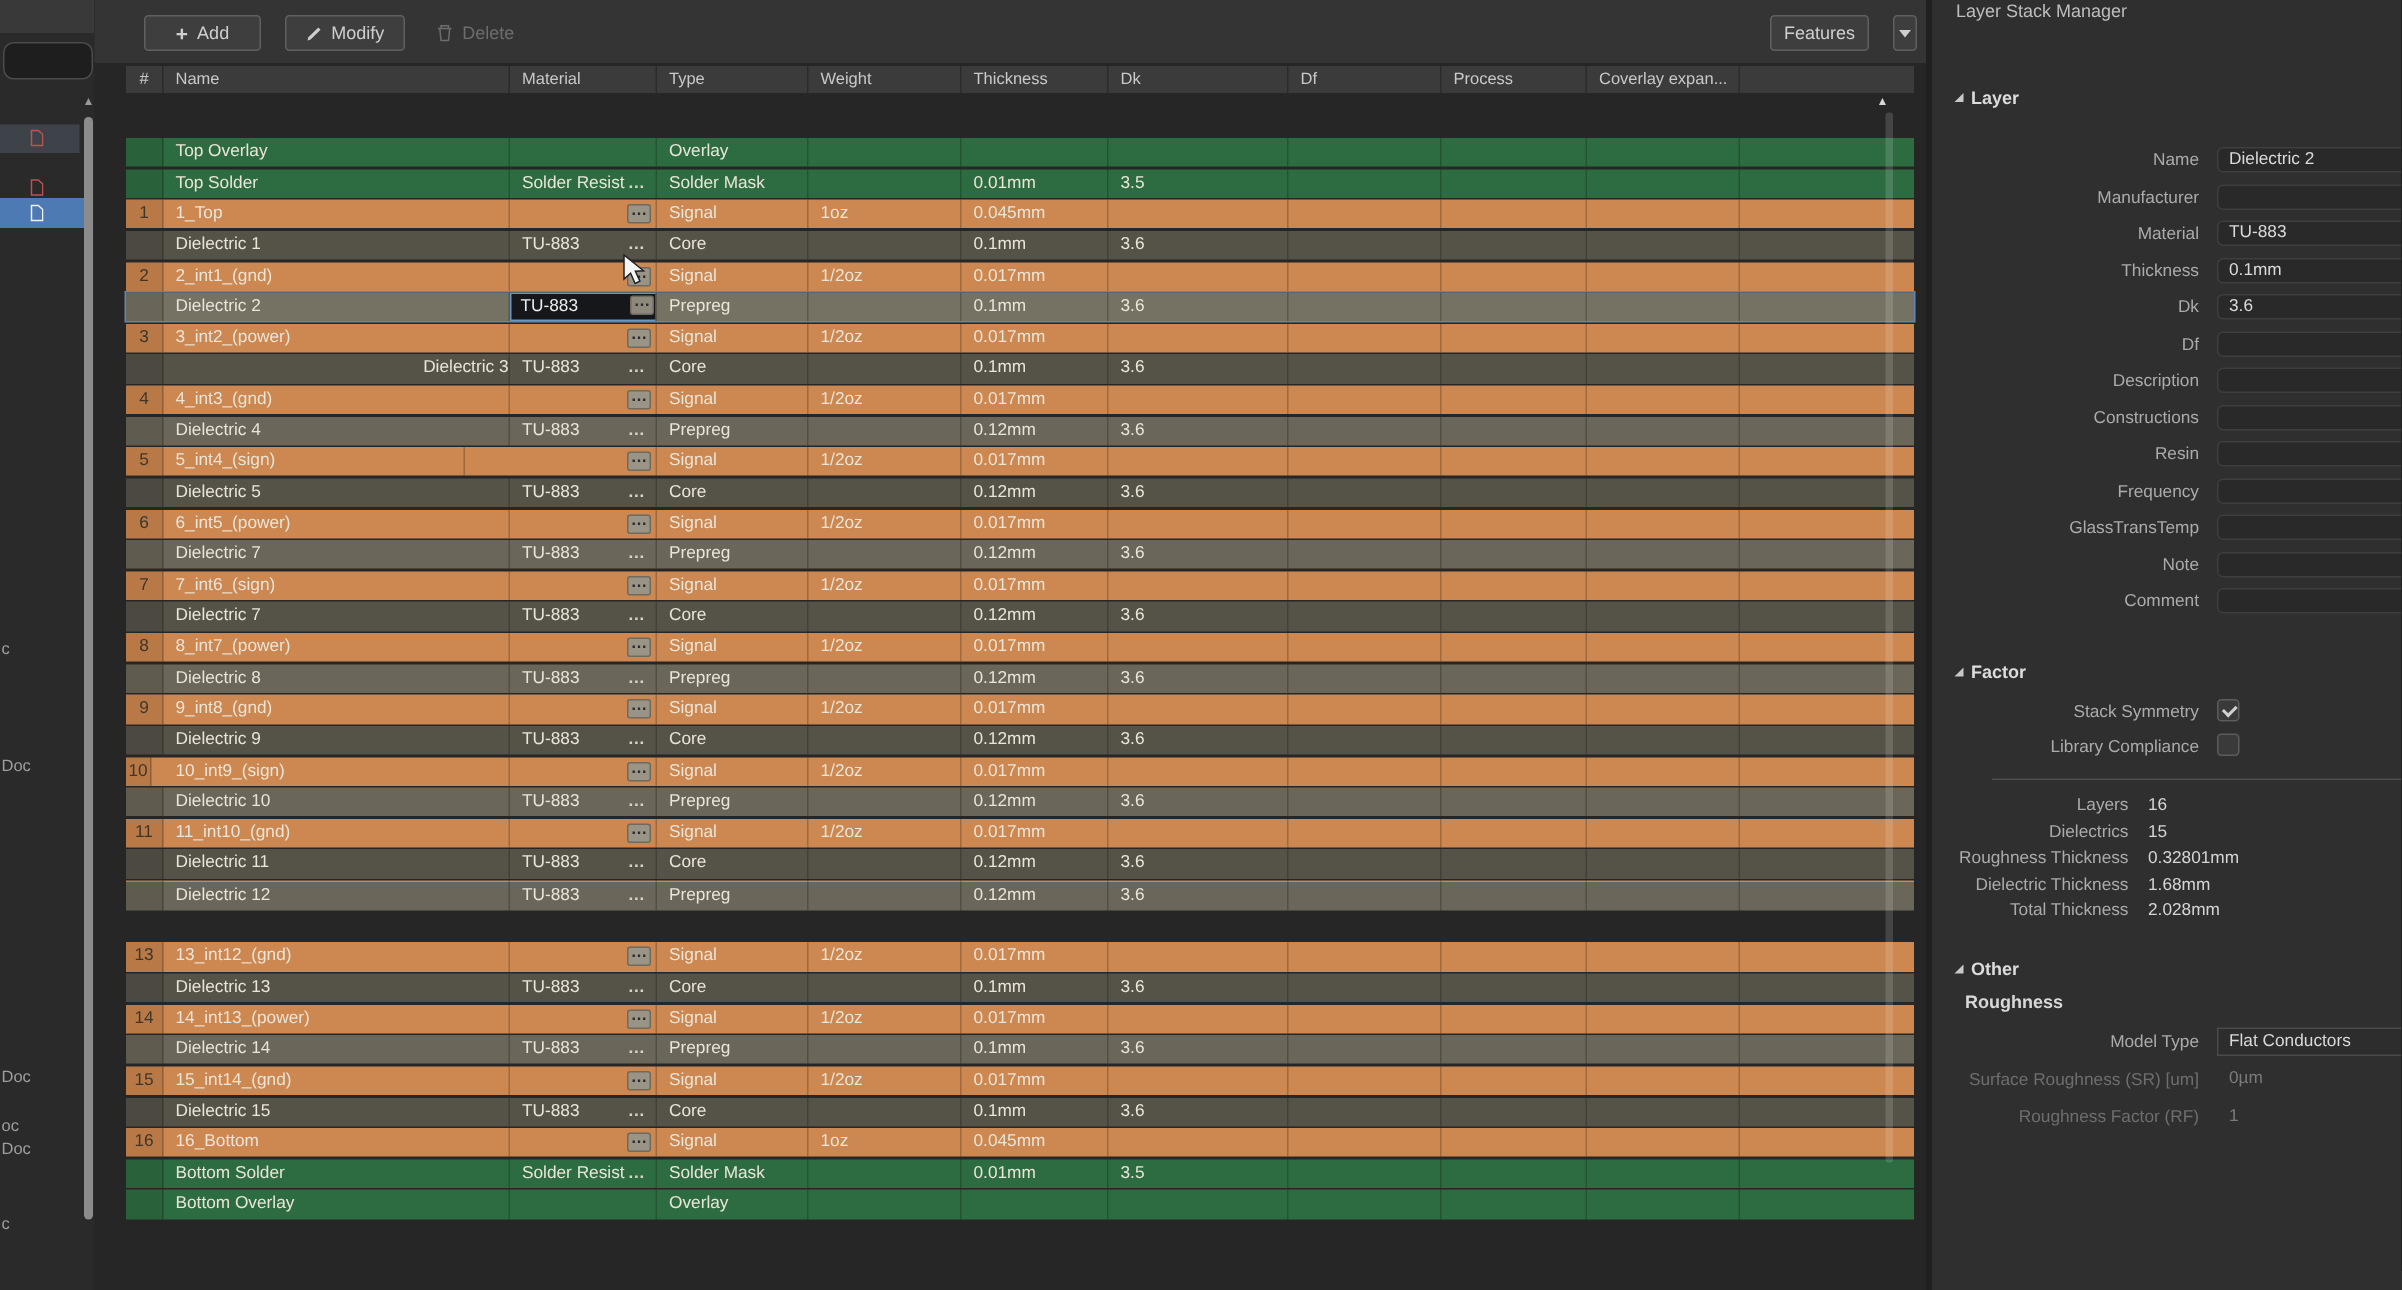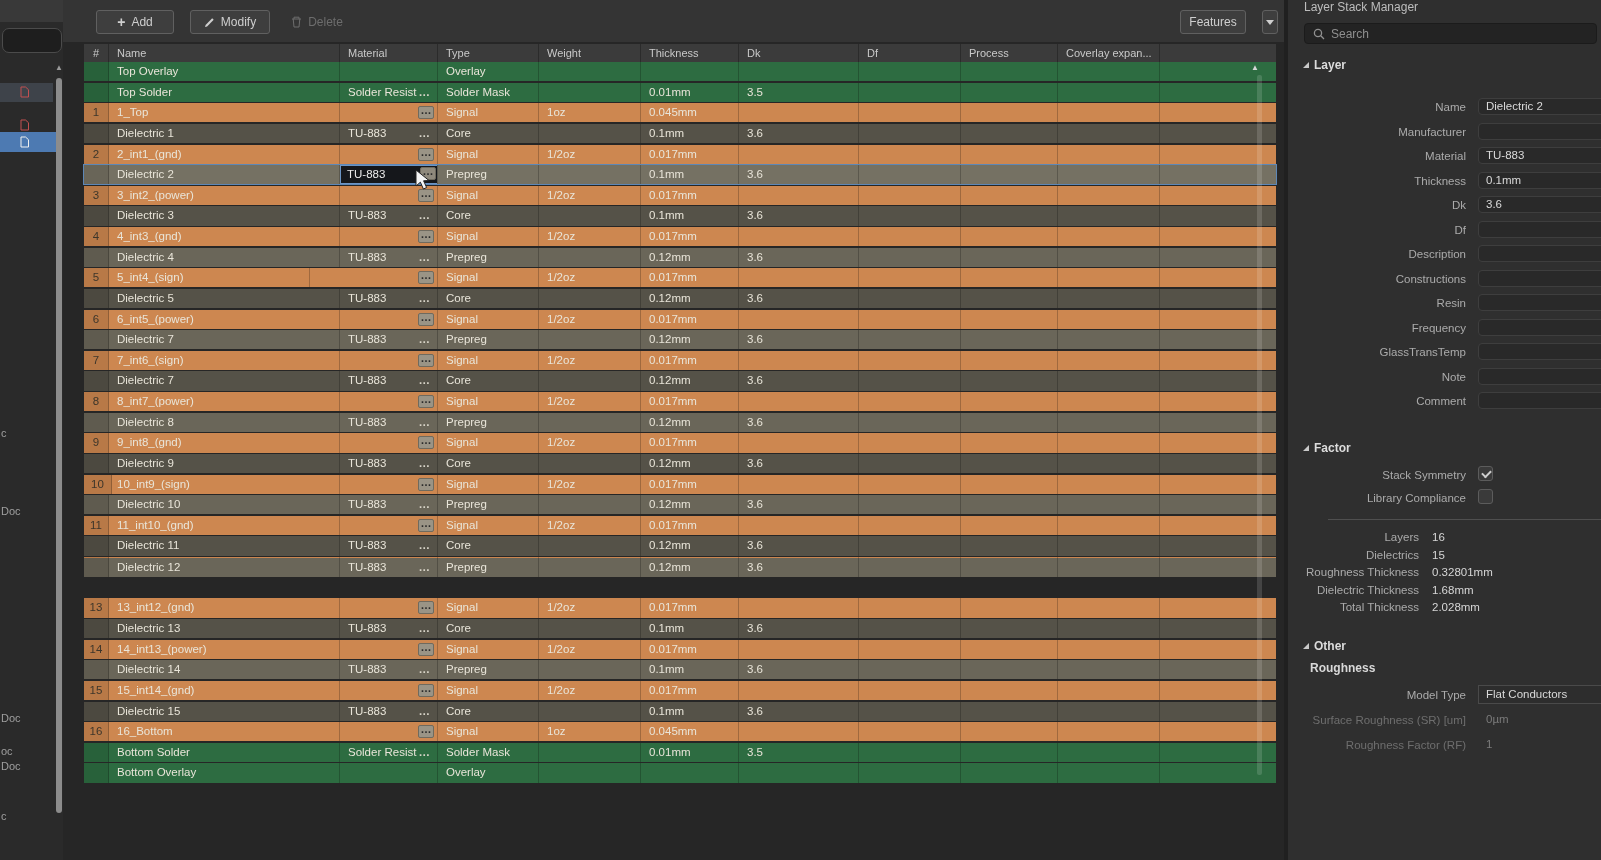--- a/index.html
+++ b/index.html
@@ -37,21 +37,21 @@
   .tri-down{width:0;height:0;border-left:4px solid transparent;border-right:4px solid transparent;
             border-top:5px solid #cfcfcf;}
 
   
   #table{left:21px;top:44px;width:1192px;height:740px;}
   #table-header{position:absolute;left:0;top:0;width:1192px;height:18px;background:#3b3b3b;}
   .hcell{position:absolute;top:0;height:18px;line-height:18px;font-size:11px;color:#c9c9c9;
          padding-left:8px;box-sizing:border-box;border-right:1px solid #2b2b2b;overflow:hidden;white-space:nowrap;}
   .hcell.center{padding-left:0;text-align:center;}
   #table-rows{position:absolute;left:0;top:18px;width:1192px;height:722px;}
-  .t-row{position:absolute;left:0;width:1192px;height:19.2px;}
+  .t-row{position:absolute;left:0;width:1192px;height:19.2px;margin-top:30px;}
   .t-row.green{background:#2d6c41;}
   .t-row.signal{background:#cd8750;}
   .t-row.core{background:#555248;}
   .t-row.prepreg{background:#6a6659;}
   .t-row.selected{background:#757163;outline:1px solid #5d87b7;z-index:2;}
   .cell{position:absolute;top:0;height:19.2px;line-height:19.2px;font-size:11.5px;
         color:#e9e5d9;padding-left:8px;box-sizing:border-box;
         border-right:1px solid rgba(0,0,0,0.22);overflow:hidden;white-space:nowrap;}
   .cell.num{padding-left:0;text-align:center;background:rgba(0,0,0,0.10);}
   .t-row.signal .cell.num,.t-row.signal .cell.name{color:#3d362b;}
@@ -266,21 +266,21 @@
             <div class="cell" style="left: 455px; width: 102px;">1/2oz</div>
             <div class="cell" style="left: 557px; width: 98px;">0.017mm</div>
             <div class="cell" style="left: 655px; width: 120px;"></div>
             <div class="cell" style="left: 775px; width: 102px;"></div>
             <div class="cell" style="left: 877px; width: 97px;"></div>
             <div class="cell" style="left: 974px; width: 102px;"></div>
             <div class="cell" style="left: 1076px; width: 116px; border-right: none;"></div>
           </div>
           <div class="t-row core" style="top: 144.41px;">
             <div class="cell num" style="left: 0px; width: 25px;"></div>
-            <div class="cell" style="left: 25px; width: 231px;">Dielectric 3</div>
+            <div class="cell" style="left: 25px; width: 231px; text-align: right;">Dielectric 3</div>
             <div class="cell" style="left: 256px; width: 98px;"><div style="display: inline;">TU-883</div><div class="mat-dots">…</div></div>
             <div class="cell" style="left: 354px; width: 101px;">Core</div>
             <div class="cell" style="left: 455px; width: 102px;"></div>
             <div class="cell" style="left: 557px; width: 98px;">0.1mm</div>
             <div class="cell" style="left: 655px; width: 120px;">3.6</div>
             <div class="cell" style="left: 775px; width: 102px;"></div>
             <div class="cell" style="left: 877px; width: 97px;"></div>
             <div class="cell" style="left: 974px; width: 102px;"></div>
             <div class="cell" style="left: 1076px; width: 116px; border-right: none;"></div>
           </div>
@@ -446,21 +446,21 @@
             <div class="cell" style="left: 354px; width: 101px;">Core</div>
             <div class="cell" style="left: 455px; width: 102px;"></div>
             <div class="cell" style="left: 557px; width: 98px;">0.12mm</div>
             <div class="cell" style="left: 655px; width: 120px;">3.6</div>
             <div class="cell" style="left: 775px; width: 102px;"></div>
             <div class="cell" style="left: 877px; width: 97px;"></div>
             <div class="cell" style="left: 974px; width: 102px;"></div>
             <div class="cell" style="left: 1076px; width: 116px; border-right: none;"></div>
           </div>
           <div class="t-row signal" style="top: 412.6px;">
-            <div class="cell num" style="left: 0px; width: 28px;">10</div>
+            <div class="cell num" style="left: 0px; width: 17px;">10</div>
             <div class="cell" style="left: 25px; width: 231px;">10_int9_(sign)</div>
             <div class="cell" style="left: 256px; width: 98px;">
               <div class="mat-btn">…</div>
             </div>
             <div class="cell" style="left: 354px; width: 101px;">Signal</div>
             <div class="cell" style="left: 455px; width: 102px;">1/2oz</div>
             <div class="cell" style="left: 557px; width: 98px;">0.017mm</div>
             <div class="cell" style="left: 655px; width: 120px;"></div>
             <div class="cell" style="left: 775px; width: 102px;"></div>
             <div class="cell" style="left: 877px; width: 97px;"></div>
@@ -668,27 +668,20 @@
     <div id="tbl-scroll-thumb" class="abs"></div>
   </div>
 
   <svg id="cursor" class="abs" viewBox="0 0 16 22">
     <path d="M1 1 L1 17 L5.4 13.2 L8.4 20 L11.6 18.5 L8.6 11.8 L14 11.5 Z" fill="#f5f5f5" stroke="#222" stroke-width="1"></path>
   </svg>
 
   <div id="divider" class="abs"></div>
   <div id="panel" class="abs">
     <div id="panel-title" class="abs">Layer Stack Manager</div>
-    <div id="search-box" class="abs">
-      <svg width="12" height="12" viewBox="0 0 12 12" style="position:absolute;left:8px;top:4px;">
-        <circle cx="5" cy="5" r="3.6" fill="none" stroke="#909090" stroke-width="1.3"></circle>
-        <line x1="7.8" y1="7.8" x2="11" y2="11" stroke="#909090" stroke-width="1.3"></line>
-      </svg>
-      <span id="search-text">Search</span>
-    </div>
 
     <div class="section-hdr abs" style="top:58px;">
       <span class="sec-tri"></span>
       <span>Layer</span>
     </div>
     <div id="layer-fields">
         <div class="f-label abs" style="top: 100px;">Name</div>
         <div class="f-input abs" style="top: 98px;">Dielectric 2</div>
         <div class="f-label abs" style="top: 124.5px;">Manufacturer</div>
         <div class="f-input abs" style="top: 122.5px;"></div>

